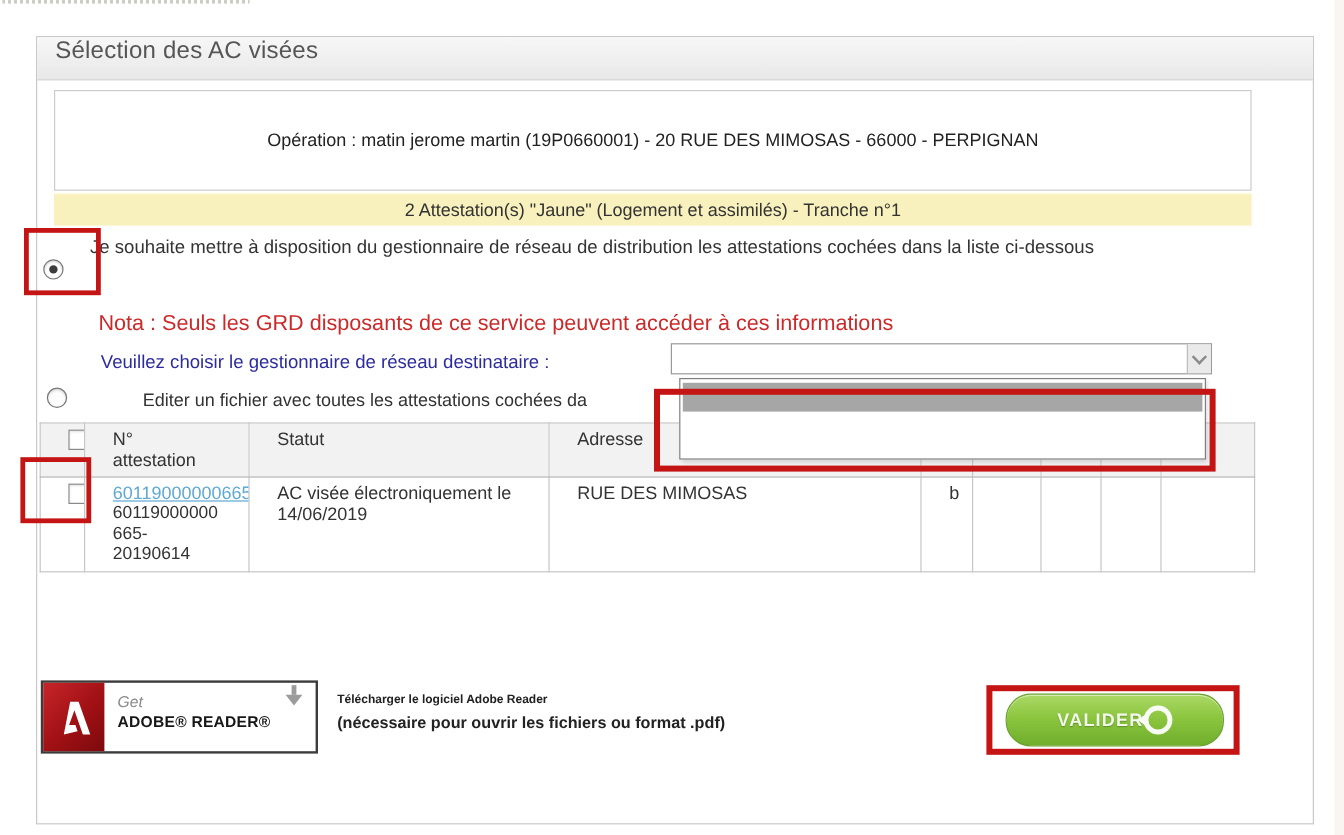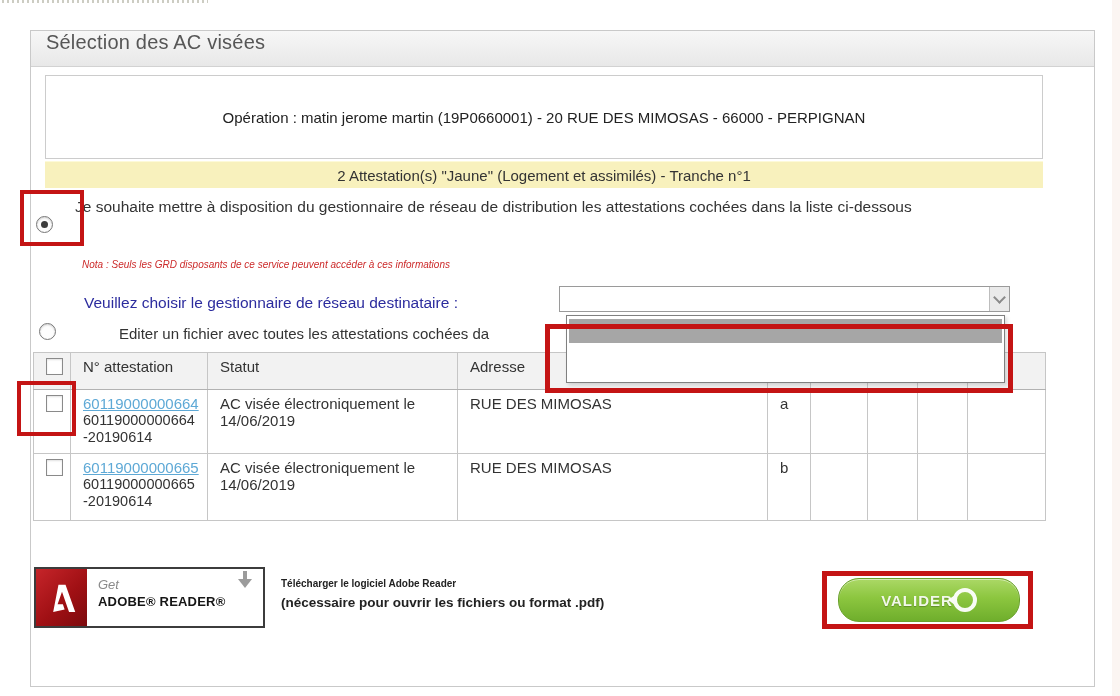--- a/index.html
+++ b/index.html
@@ -50,21 +50,21 @@
     background:#fdfdfd;box-shadow:inset 0 1px 2px rgba(0,0,0,.18);
   }
   .radio.checked::after{
     content:"";display:block;width:7px;height:7px;border-radius:50%;
     background:#3c3c3c;margin:4px auto 0 auto;
   }
   .para{
     left:75px;top:197px;width:940px;
     font-size:15.5px;line-height:20px;color:#333333;
   }
-  .nota{left:82px;top:259px;font-size:10px;color:#cc2a2a;font-style:italic;}
+  .nota{left:82px;top:259px;font-size:18px;color:#cc2a2a;}
   .bluelabel{left:84px;top:294px;font-size:15.5px;color:#2c2c9e;}
   .para2{left:75px;top:325px;font-size:15px;color:#333333;white-space:nowrap;margin-left:44px;}
 
   
   .select{
     left:559px;top:286px;width:449px;height:24px;
     border:1px solid #9a9a9a;background:#ffffff;
   }
   .select .arrowbox{
     position:absolute;right:0;top:0;width:19px;height:100%;
@@ -77,21 +77,21 @@
   }
 
   
   table.grid{
     position:absolute;left:33px;top:352px;width:1012px;
     border-collapse:collapse;table-layout:fixed;
     font-size:15px;color:#333333;background:#ffffff;
   }
   table.grid th,table.grid td{
     border:1px solid #c6c6c6;vertical-align:top;text-align:left;
-    padding:5px 12px;overflow:hidden;
+    padding:5px 23px;overflow:hidden;
   }
   table.grid th{
     background:#f2f2f2;font-weight:400;color:#333;height:26px;
     border-bottom:1px solid #b2b2b2;
   }
   th.last-col{padding-left:58px;}
   .cbx{
     width:15px;height:15px;border:1px solid #8a8a8a;background:#ffffff;
     box-shadow:inset 0 1px 2px rgba(0,0,0,.12);
   }
@@ -210,36 +210,20 @@
       <th>N° attestation</th>
       <th>Statut</th>
       <th>Adresse</th>
       <th></th>
       <th></th>
       <th></th>
       <th></th>
       <th class="last-col">te</th>
     </tr>
     <tr>
-      <td class="h1">
-            <div class="cbx"></div>
-          </td>
-      <td class="h1">
-        <a class="attlink" href="#">60119000000664</a>
-        <div class="attsub">60119000000664-20190614</div>
-      </td>
-      <td class="h1">AC visée électroniquement le 14/06/2019</td>
-      <td class="h1">RUE DES MIMOSAS</td>
-      <td class="h1">a</td>
-      <td class="h1"></td>
-      <td class="h1"></td>
-      <td class="h1"></td>
-      <td class="h1"></td>
-    </tr>
-    <tr>
       <td class="h2">
             <div class="cbx"></div>
           </td>
       <td class="h2">
         <a class="attlink" href="#">60119000000665</a>
         <div class="attsub">60119000000665-20190614</div>
       </td>
       <td class="h2">AC visée électroniquement le 14/06/2019</td>
       <td class="h2">RUE DES MIMOSAS</td>
       <td class="h2">b</td>

